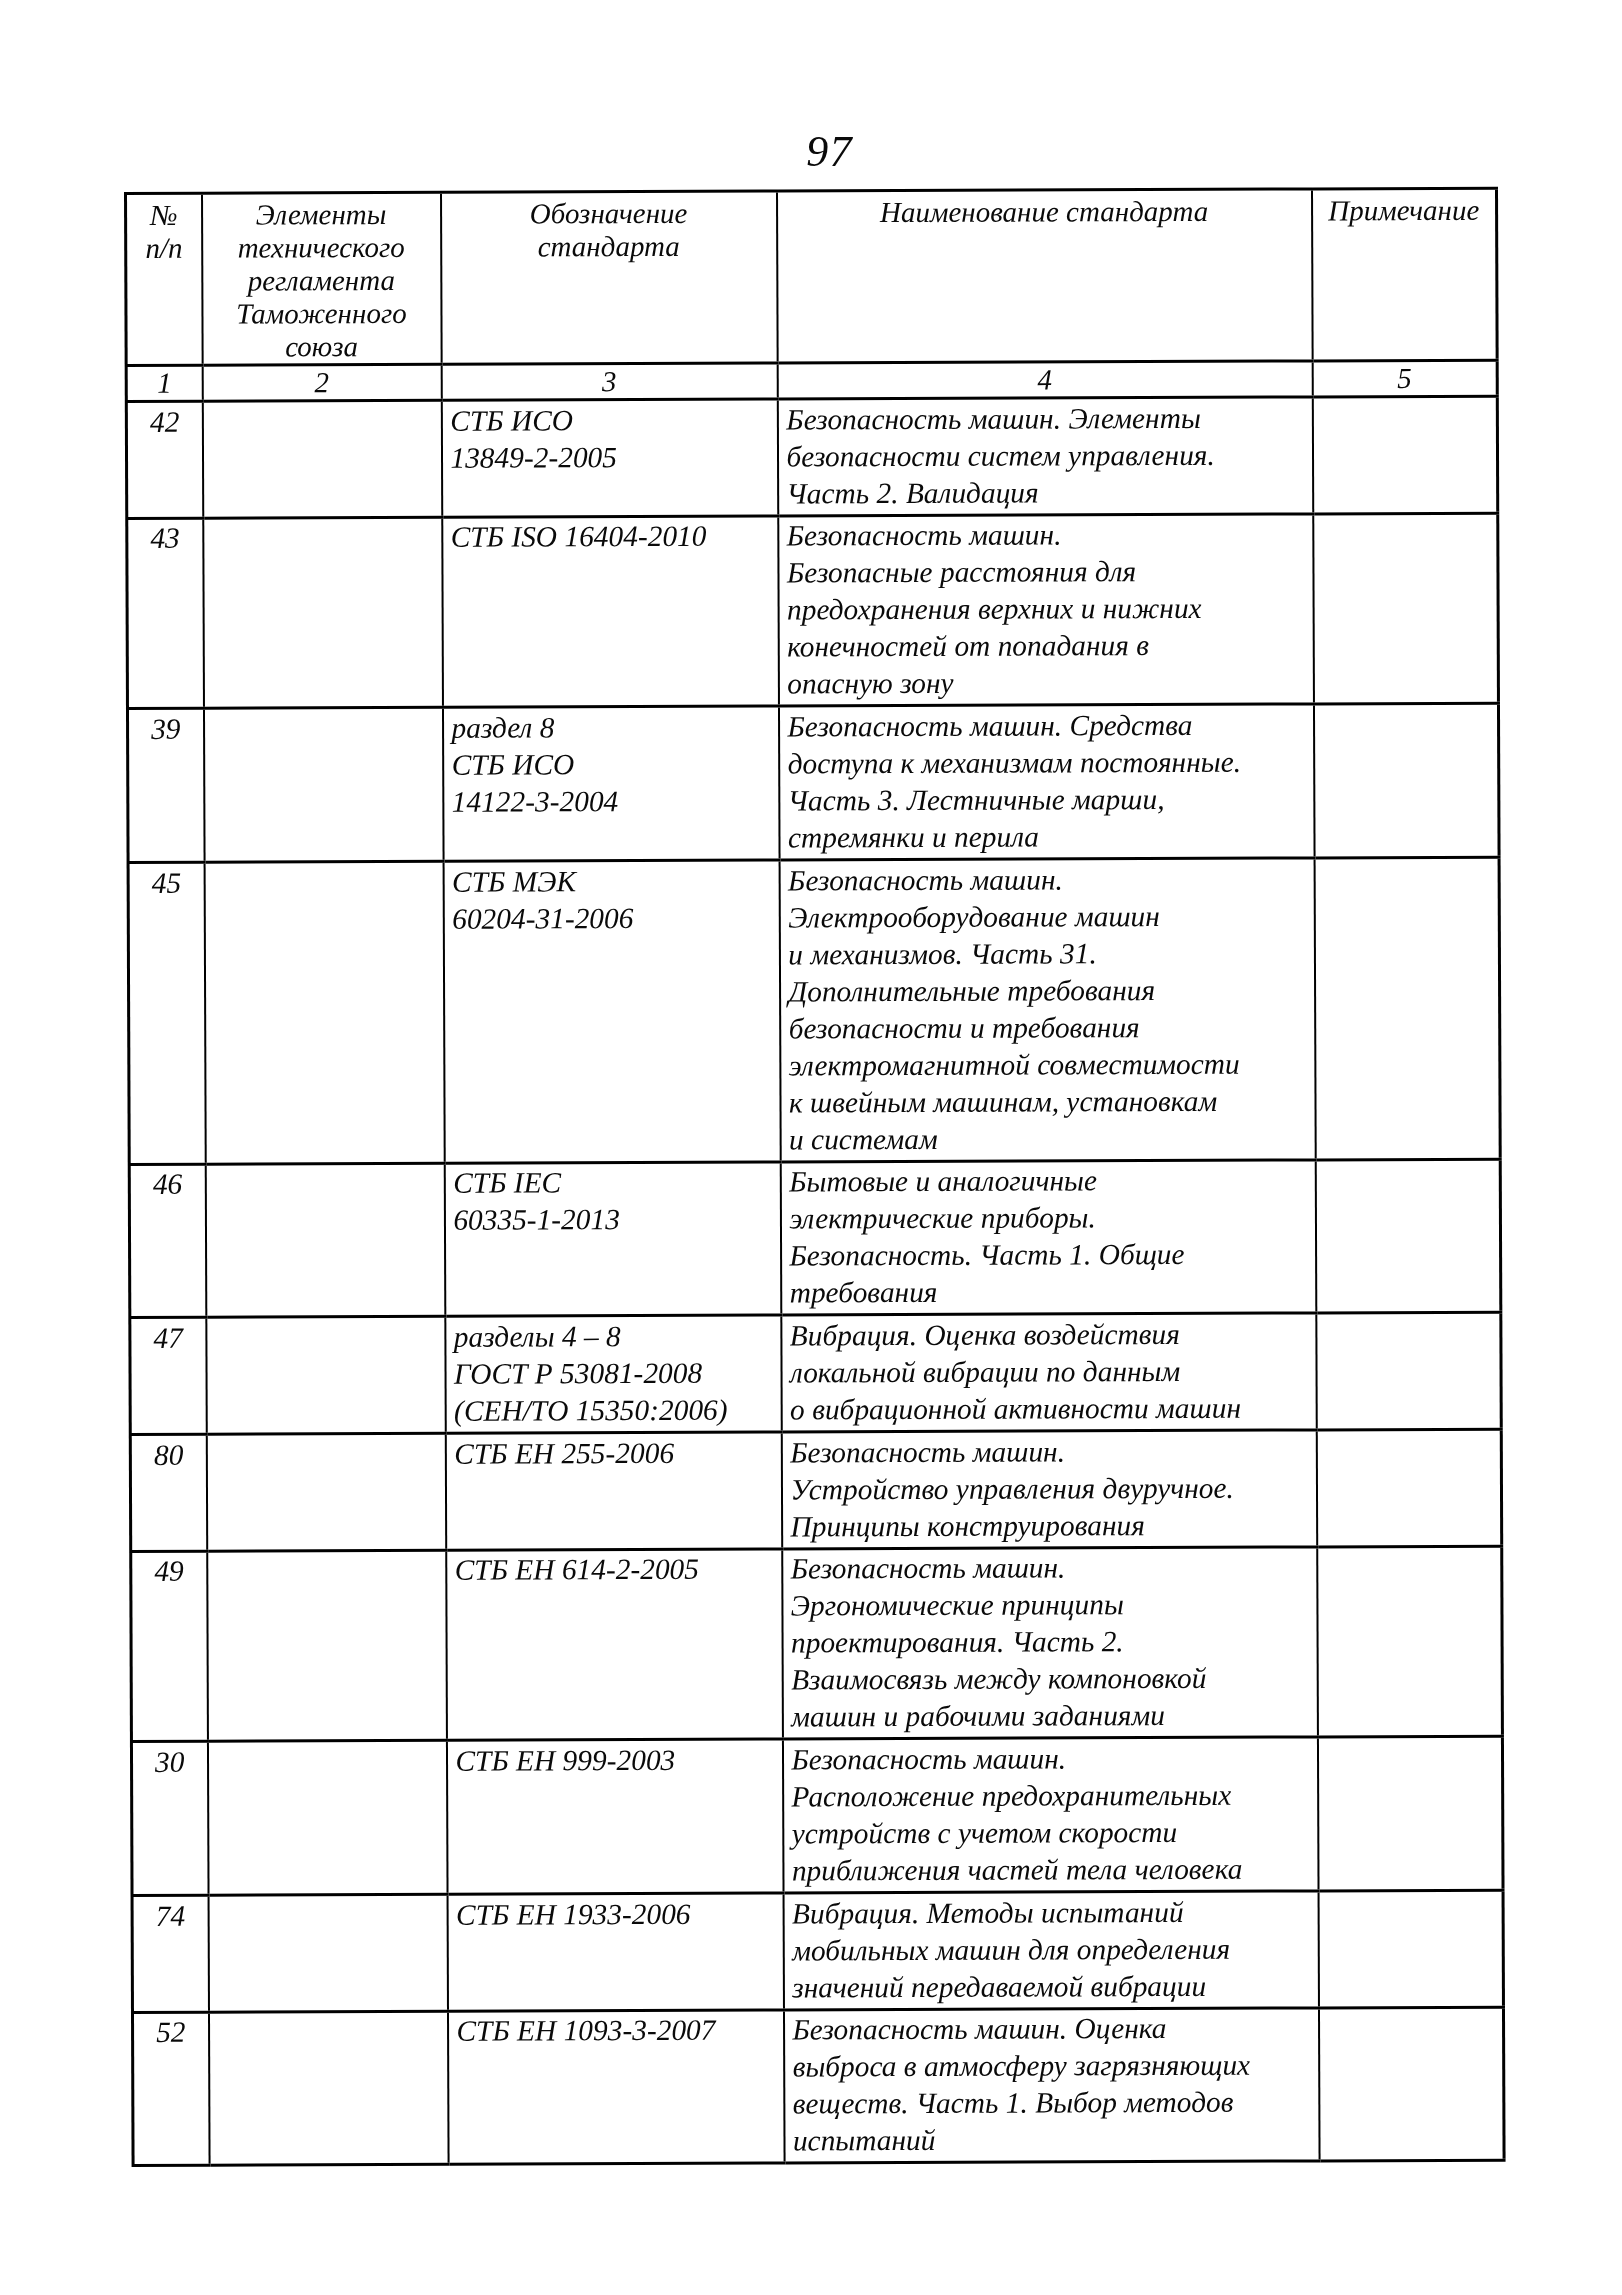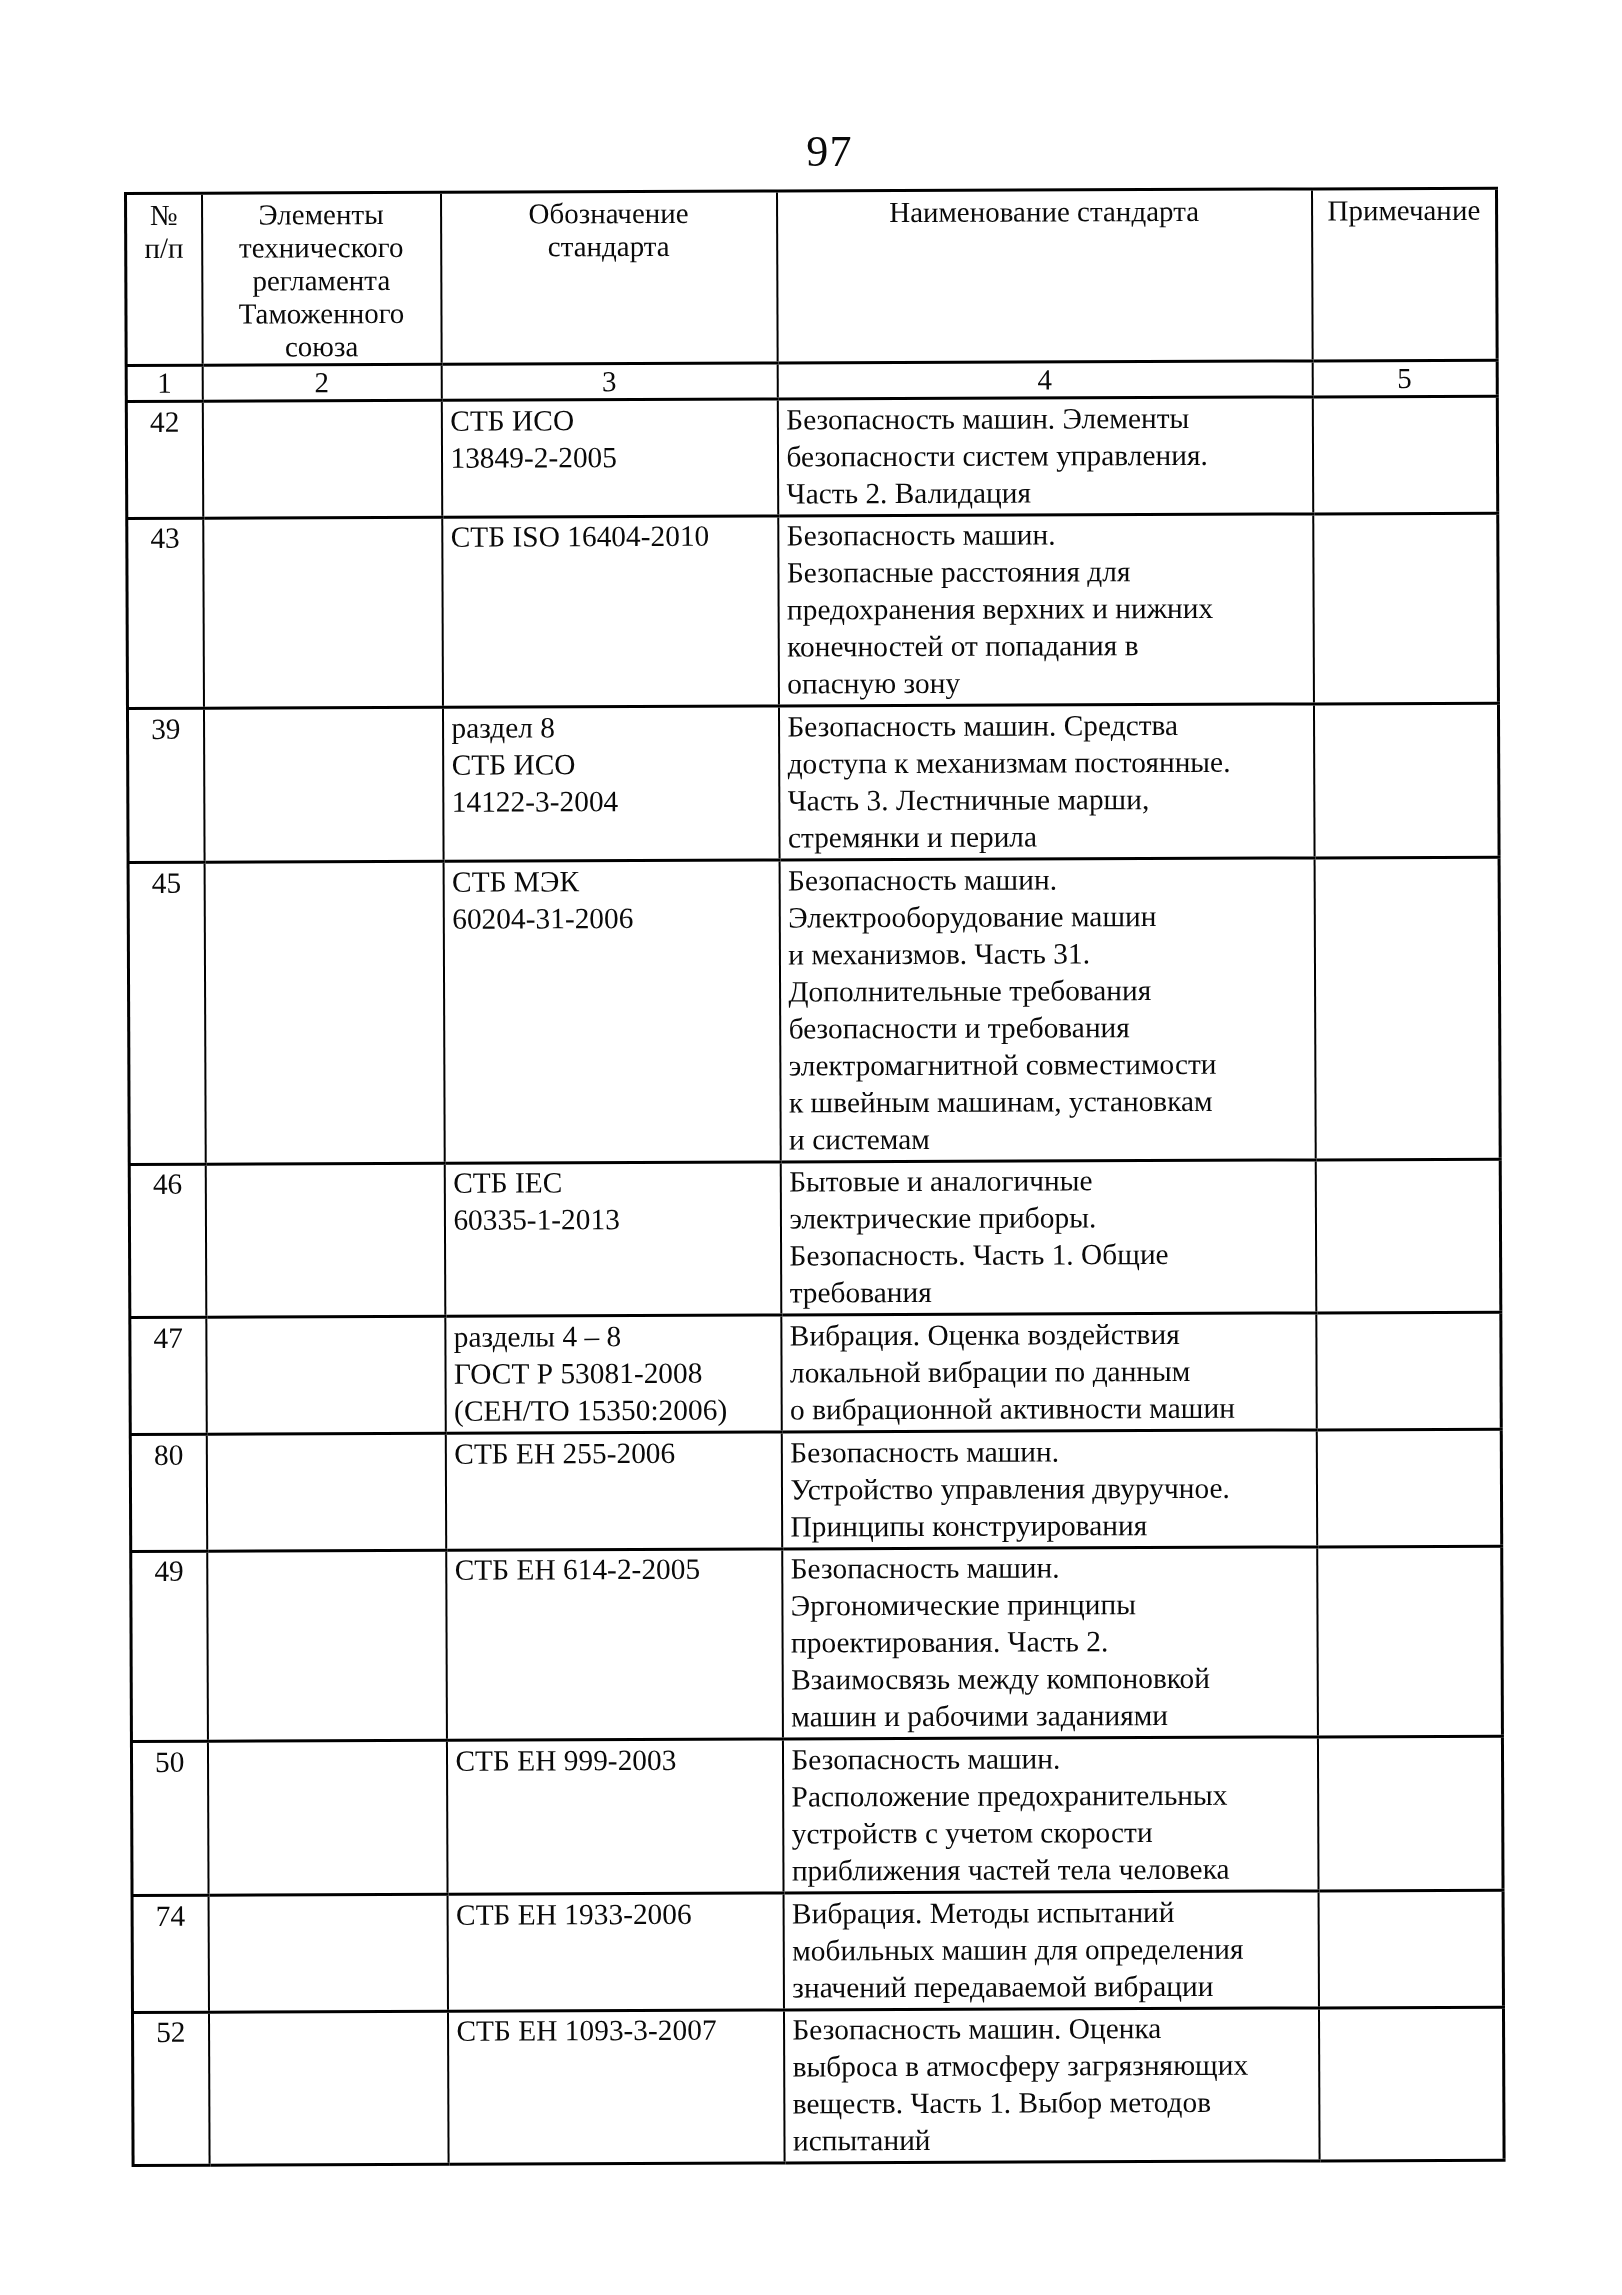--- a/index.html
+++ b/index.html
@@ -14,20 +14,21 @@
     position: relative;
     font-family: "Liberation Serif", "DejaVu Serif", serif;
     color: #0a0a0a;
     -webkit-font-smoothing: none;
   }
   .page {
     position: absolute;
     inset: 0;
     background: #ffffff;
     overflow: hidden;
+    font-style: italic;
   }
   .page-number {
     position: absolute;
     top: 128px;
     left: 0;
     width: 1622px;
     text-align: center;
     font-size: 44px;
     line-height: 47px;
     letter-spacing: 1.3px;
@@ -211,21 +212,21 @@
         <td class="c-elem"></td>
         <td class="c-desig">СТБ ЕН 614-2-2005</td>
         <td class="c-name">Безопасность машин.
 Эргономические принципы
 проектирования. Часть 2.
 Взаимосвязь между компоновкой
 машин и рабочими заданиями</td>
         <td class="c-note"></td>
       </tr>
       <tr>
-        <td class="c-num">50</td>
+        <td class="c-num">30</td>
         <td class="c-elem"></td>
         <td class="c-desig">СТБ ЕН 999-2003</td>
         <td class="c-name">Безопасность машин.
 Расположение предохранительных
 устройств с учетом скорости
 приближения частей тела человека</td>
         <td class="c-note"></td>
       </tr>
       <tr>
         <td class="c-num">74</td>

